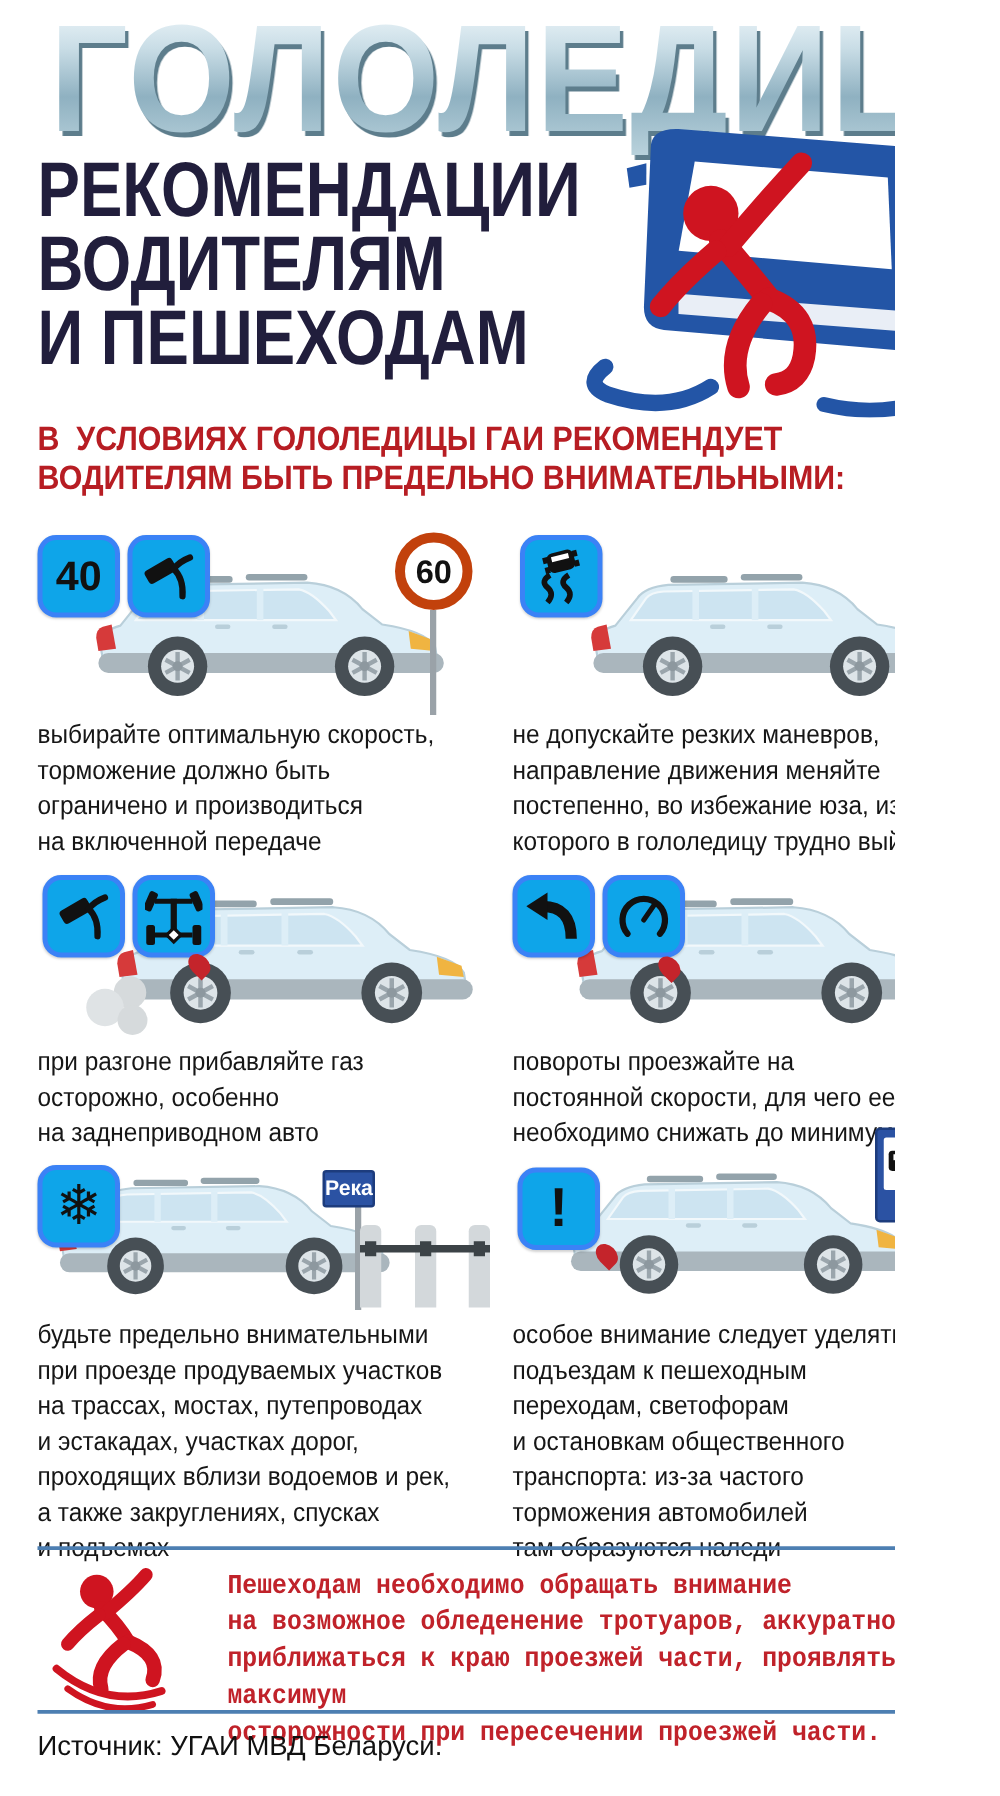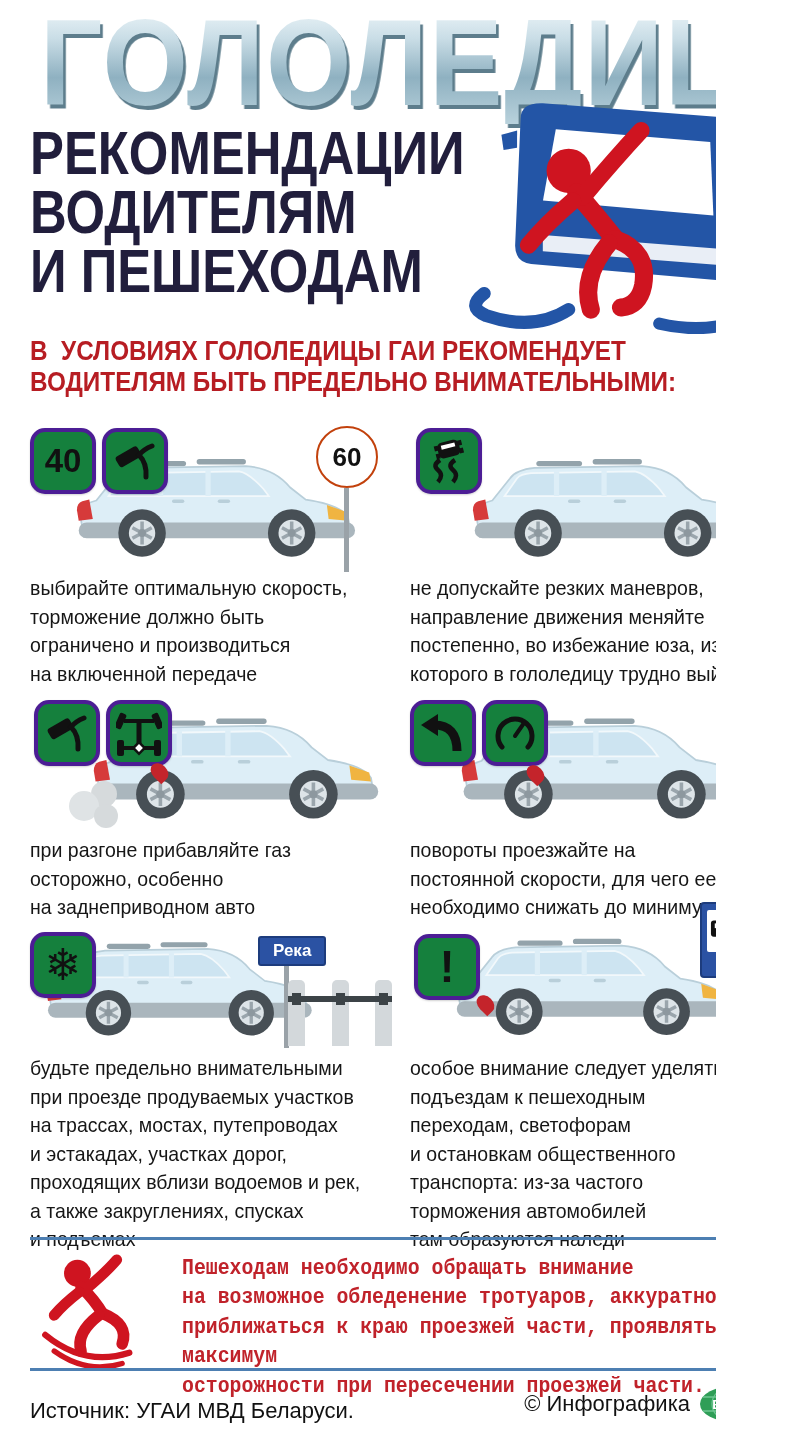--- a/index.html
+++ b/index.html
@@ -37,40 +37,40 @@
   .row1 .art{height:146px;} .row2 .art{height:134px;} .row3 .art{height:148px;}
   .caption{
     margin-top:4px;font-size:21px;color:#161616;line-height:1.36;
     transform:scaleX(.93);transform-origin:left top;white-space:pre-line;
   }
   .car{position:absolute;}
 
   
   .sign-row{position:absolute;display:flex;gap:6px;align-items:flex-start;}
   .sign{
-    width:66px;height:66px;background:#15803d;border:4px solid #4c1d95;border-radius:15px;
+    width:66px;height:66px;background:#0ea5e9;border:4px solid #3b82f6;border-radius:15px;
     display:flex;align-items:center;justify-content:center;box-sizing:border-box;
     box-shadow:0 1px 2px rgba(0,0,0,.18);flex:none;
   }
   .sign.tall{height:72px;width:70px;}
   .sign .num{font-size:33px;font-weight:bold;color:#111;}
   .tail{
     position:absolute;width:15px;height:20px;background:#c4242b;
     border-radius:50% 50% 50% 0;transform:rotate(-45deg);
   }
   .circle-sign{
-    width:62px;height:62px;border-radius:50%;border:2px solid #c2410c;background:#fff;
+    width:62px;height:62px;border-radius:50%;border:8px solid #c2410c;background:#fff;
     display:flex;align-items:center;justify-content:center;box-sizing:border-box;
     font-size:26px;font-weight:bold;color:#111;
   }
   .post{position:absolute;width:5px;background:#9aa2a8;}
 
   .plate{
     background:#2b52a3;color:#fff;font-weight:bold;font-size:17px;
-    padding:3px 13px;border-radius:3px;border:2px solid #1d3c7d;
+    padding:3px 0;border-radius:3px;border:2px solid #1d3c7d;
   }
   .bus-sign{
     width:58px;height:76px;background:#2b52a3;border:2px solid #1d3c7d;border-radius:4px;
     display:flex;justify-content:center;padding-top:6px;box-sizing:border-box;
   }
   .bus-inner{width:44px;height:42px;background:#fff;border-radius:2px;display:flex;align-items:center;justify-content:center;}
 
   .rail{position:absolute;width:104px;height:72px;}
   .gpost{position:absolute;bottom:0;width:17px;height:66px;background:#d3d8db;border-radius:5px 5px 0 0;}
   .gbar{position:absolute;top:22px;left:0;width:104px;height:6px;background:#3c4347;}
@@ -361,23 +361,15 @@
     <div class="note-text">Пешеходам необходимо обращать внимание
 на возможное обледенение тротуаров, аккуратно
 приближаться к краю проезжей части, проявлять максимум
 осторожности при пересечении проезжей части.</div>
   </div>
 
   <div class="sep sep2"></div>
 
   <div class="footer">
     <div class="source">Источник: УГАИ МВД Беларуси.</div>
-    <div class="credit">
-      <span>© Инфографика</span>
-      <svg width="72" height="40" viewBox="0 0 72 40">
-        <ellipse cx="36" cy="20" rx="34" ry="18" fill="#2f9e57"></ellipse>
-        <path d="M36,2 a22,18 0 0 0 0,36 M36,2 a22,18 0 0 1 0,36 M36,2 a10,18 0 0 0 0,36 M36,2 a10,18 0 0 1 0,36 M5,13 h62 M5,27 h62" stroke="#6fc793" stroke-width="1.3" fill="none"></path>
-        <text x="36" y="25" text-anchor="middle" font-size="13" font-weight="bold" fill="#fff" font-family="Liberation Sans, sans-serif">БЕЛТА</text>
-      </svg>
-    </div>
   </div>
 
 </div>
 
 </body></html>

